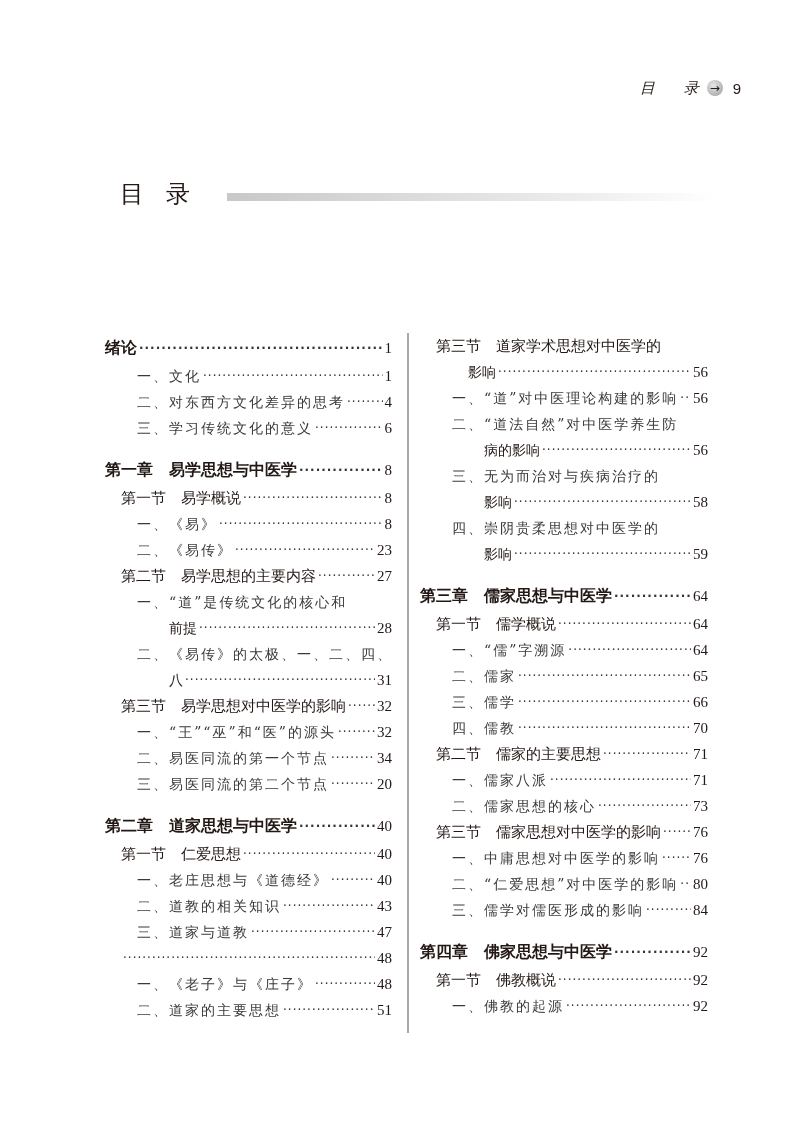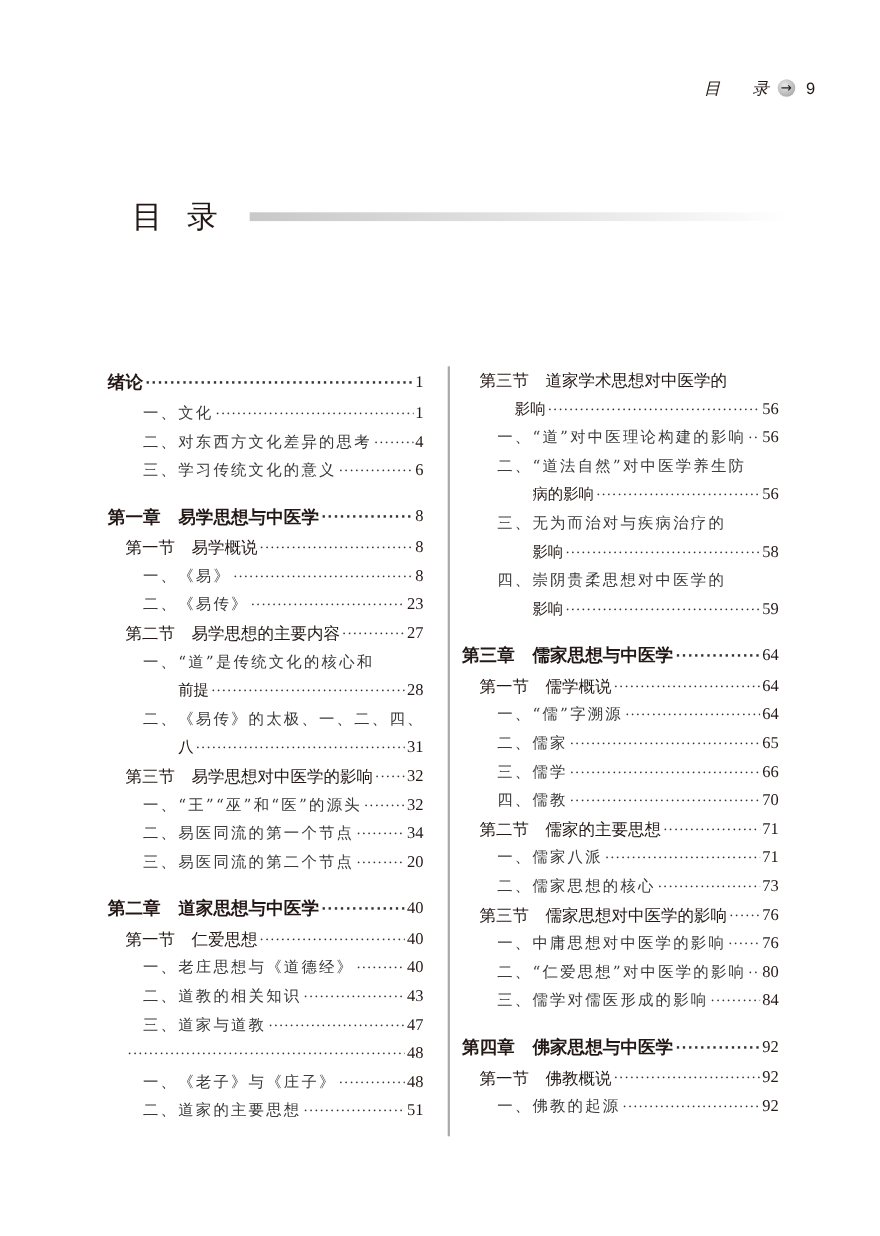--- a/index.html
+++ b/index.html
@@ -1,33 +1,33 @@
 <!DOCTYPE html>
 <html><head>
 <meta charset="utf-8">
 <style>
   html, body { margin: 0; padding: 0; background: #fff; }
   body { width: 800px; height: 1124px; position: relative; overflow: hidden;
          font-family: "DejaVu Serif", "Liberation Serif", serif; color: #231815; }
-  .running-head { position: absolute; top: 68px; left: 640px; width: 120px; height: 24px;
+  .running-head { position: absolute; top: 76px; left: 640px; width: 120px; height: 24px;
                   display: flex; align-items: center; font-size: 15px; }
   .rh-title { font-style: italic; letter-spacing: 12px; }
   .rh-icon { width: 16px; height: 16px; border-radius: 50%;
              background: radial-gradient(circle at 40% 35%, #e8e8e8, #9a9a9a);
              display: inline-flex; align-items: center; justify-content: center;
              font-size: 12px; color: #222; margin-left: -4px; font-family: "DejaVu Sans", sans-serif; }
   .rh-page { margin-left: 10px; font-family: "Liberation Sans", sans-serif; font-size: 15px; }
 
-  .page-title { position: absolute; top: 178px; left: 120px; font-size: 28px; letter-spacing: 22px;
+  .page-title { position: absolute; top: 178px; left: 120px; font-size: 24px; letter-spacing: 22px;
                 font-family: "DejaVu Sans", sans-serif; }
   .title-bar { position: absolute; top: 193px; left: 227px; width: 490px; height: 8px;
                background: linear-gradient(to right, #c8c8c8, #ececec 70%, #ffffff); }
 
   .col { position: absolute; top: 333px; }
-  .col-left { left: 98px; width: 287px; }
+  .col-left { left: 105px; width: 287px; }
   .col-right { left: 420px; width: 288px; }
   .divider { position: absolute; left: 407px; top: 333px; width: 2px; height: 700px; background: #a8a8a8; }
 
   .entry { position: relative; display: flex; align-items: flex-end; height: 26px; line-height: 26px; font-size: 14px; white-space: nowrap; }
   .entry .label { flex: 0 0 auto; }
   .entry .dots { flex: 1 1 auto; overflow: hidden; color: #333; margin: 0 2px; letter-spacing: 1px; font-size: 12px; }
   .entry .dots::before { content: "······································································"; }
   .entry .page { flex: 0 0 auto; font-family: "Liberation Serif", serif; font-size: 15px; }
   .entry.chapter { font-family: "DejaVu Sans", sans-serif; font-weight: bold; font-size: 16px; height: 30px; line-height: 30px; }
   .entry.chapter .page { font-weight: normal; }

